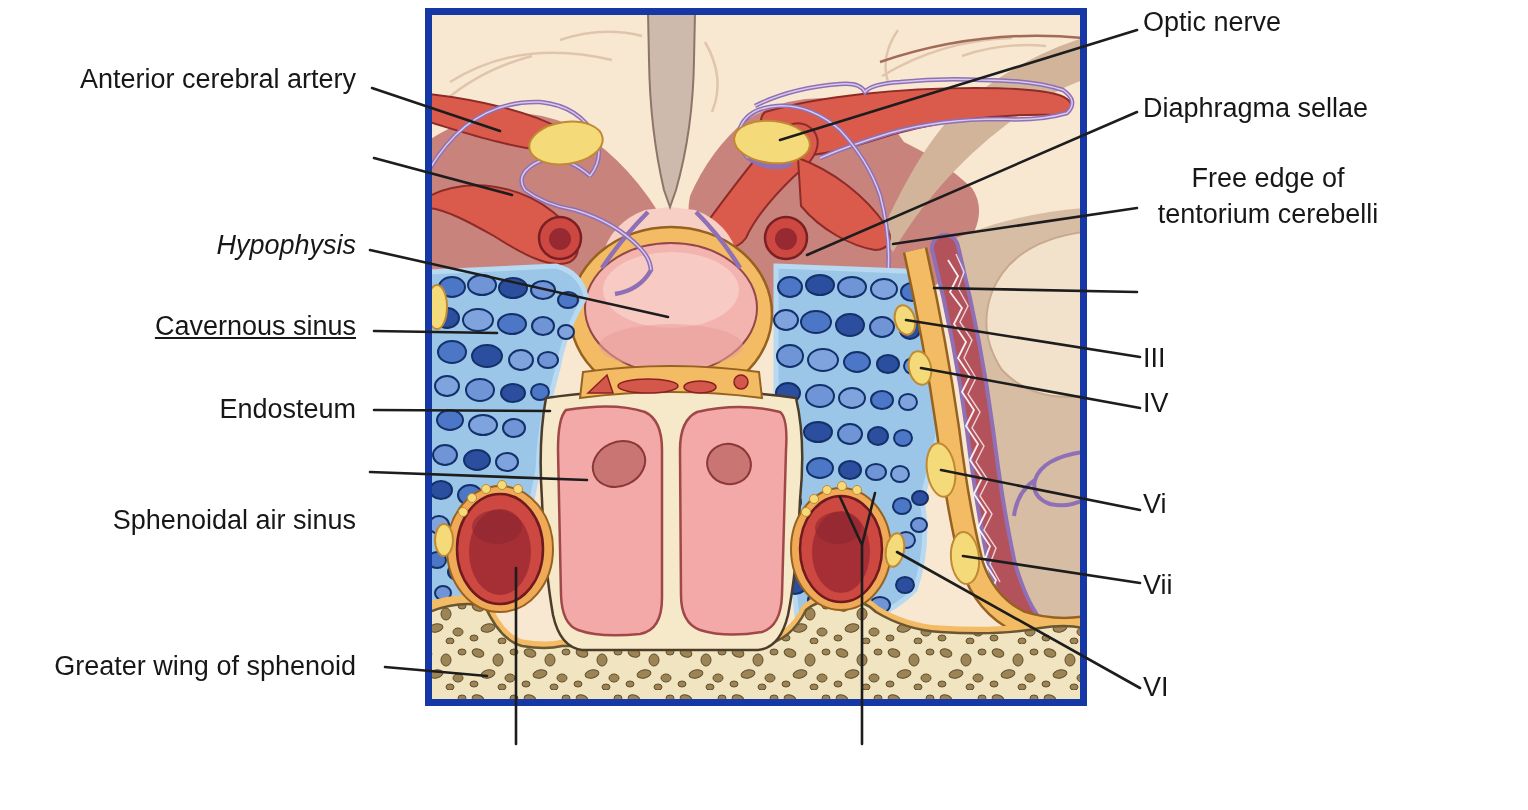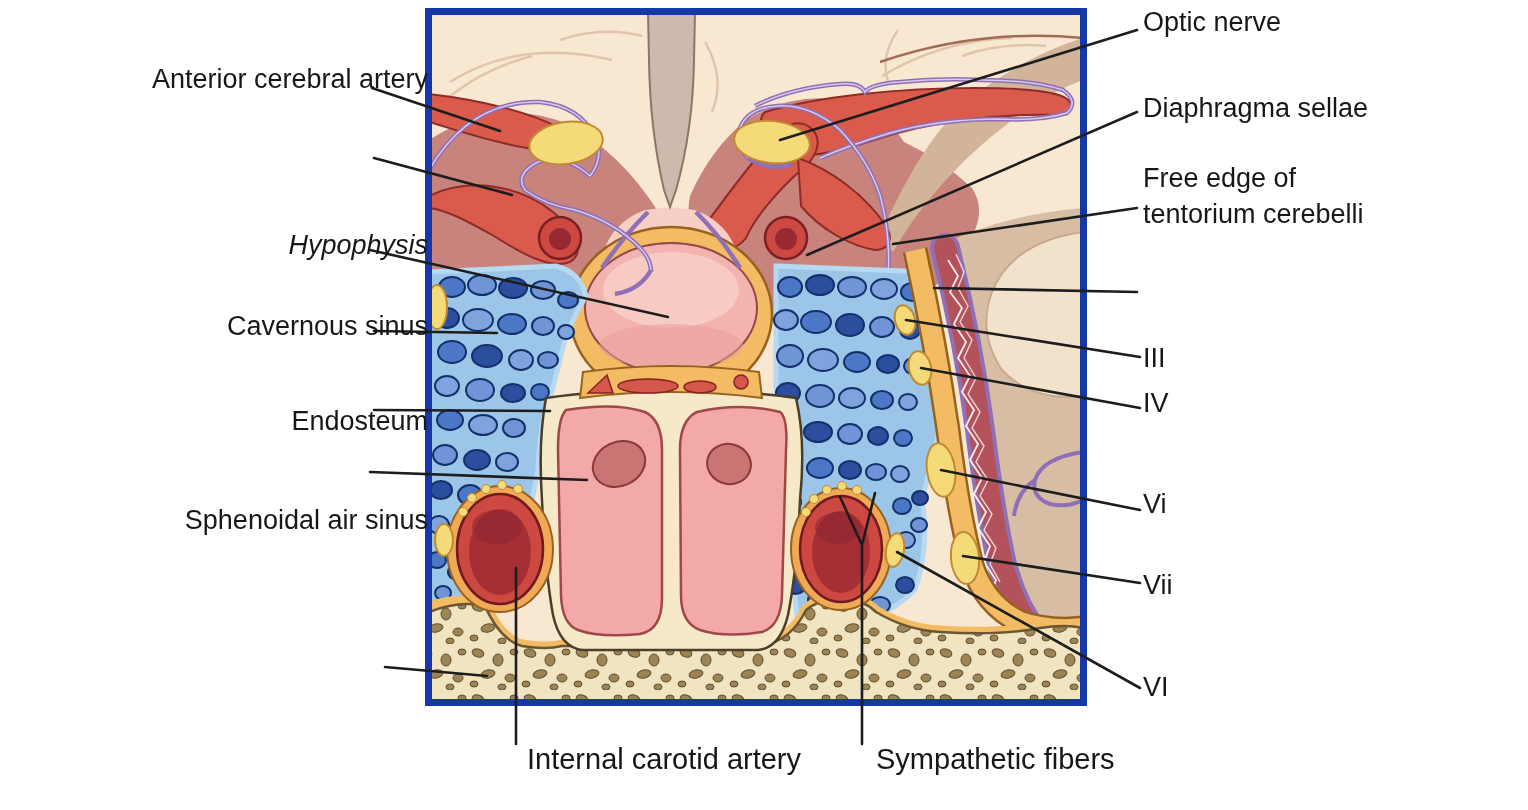--- a/index.html
+++ b/index.html
@@ -1,20 +1,20 @@
 <!DOCTYPE html>
 <html><head>
 <meta charset="utf-8">
 <style>
   html,body{margin:0;padding:0;background:#ffffff;}
   #stage{position:relative;width:1528px;height:810px;background:#ffffff;overflow:hidden;
          font-family:"Liberation Sans", sans-serif;}
   .lbl{position:absolute;color:#171717;font-size:27px;line-height:1.3;white-space:nowrap;}
-  .lbl.right-col{left:1143px;text-align:left;}
-  .lbl.left-col{right:1100px;text-align:left;}
+  .lbl.right-col{left:1143px;text-align:center;}
+  .lbl.left-col{right:1172px;text-align:left;}
   .lbl.wrap{white-space:normal;width:250px;line-height:1.35;}
   .lbl.bottom{font-size:29px;}
   svg{position:absolute;top:0;left:0;}
 </style>
 </head>
 <body>
 
 <div id="stage">
 
 <svg width="1528" height="810" viewBox="0 0 1528 810">
@@ -298,29 +298,28 @@
     <line x1="1140" y1="583" x2="963" y2="556"></line>
     <line x1="1140" y1="688" x2="897" y2="552"></line>
 
     <line x1="516" y1="744" x2="516" y2="568"></line>
     <path d="M862,744 L862,545 M862,545 L840,497 M862,545 L875,493"></path>
   </g>
 </svg>
 
 <div class="lbl left-col" style="top:62px;">Anterior cerebral artery</div>
 <div class="lbl left-col" style="top:228px;font-style:italic;">Hypophysis</div>
-<div class="lbl left-col" style="top:309px;">Cavernous sinus</div>
-<div class="lbl left-col" style="top:392px;margin-top:12px;">Endosteum</div>
+<div class="lbl left-col" style="top:309px;text-decoration:underline;">Cavernous sinus</div>
+<div class="lbl left-col" style="top:392px;">Endosteum</div>
 <div class="lbl left-col" style="top:455px;margin-top:48px;">Sphenoidal air sinus</div>
+<div class="lbl left-col" style="top:649px;">Greater wing of sphenoid</div>
 
 <div class="lbl right-col" style="top:5px;">Optic nerve</div>
 <div class="lbl right-col" style="top:91px;">Diaphragma sellae</div>
 <div class="lbl right-col wrap" style="top:160px;">Free edge of tentorium cerebelli</div>
 <div class="lbl right-col" style="top:341px;">III</div>
 <div class="lbl right-col" style="top:386px;">IV</div>
 <div class="lbl right-col" style="top:487px;">Vi</div>
 <div class="lbl right-col" style="top:568px;">Vii</div>
 <div class="lbl right-col" style="top:670px;">VI</div>
 
-<div class="lbl bottom" style="left:527px;top:741px;">Internal carotid artery</div>
-<div class="lbl bottom" style="left:876px;top:741px;">Sympathetic fibers</div>
 
 </div>
 
 </body></html>

